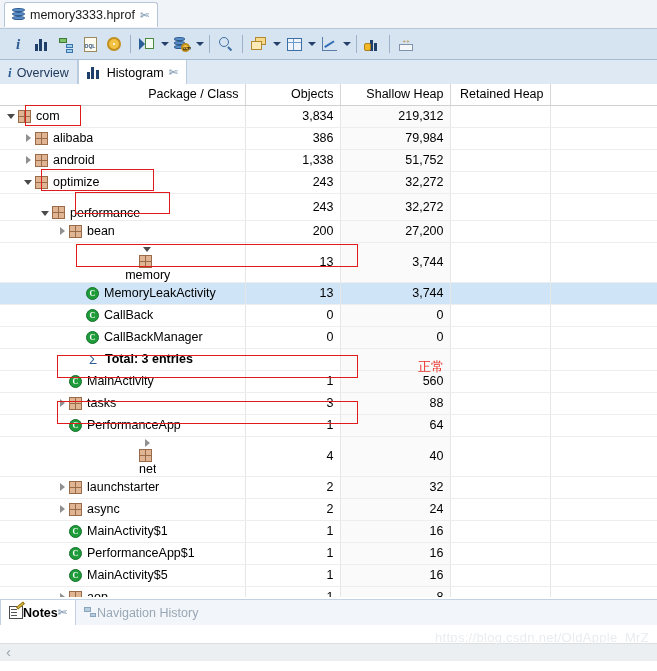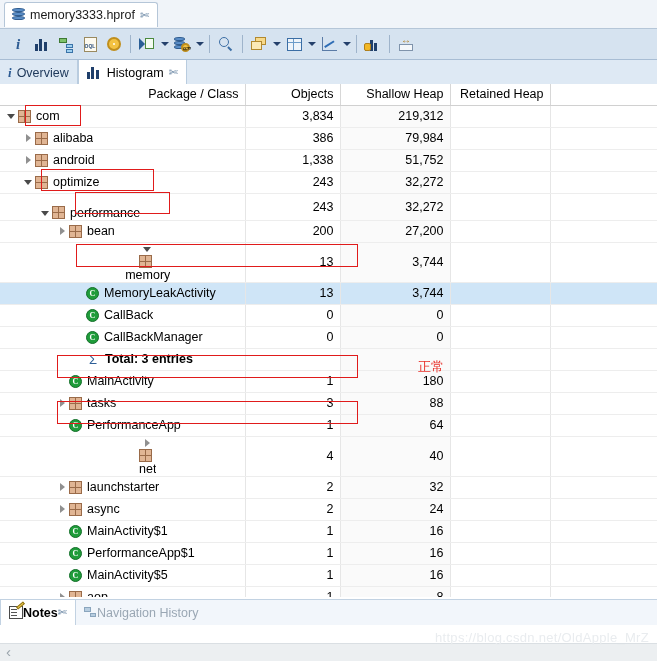--- a/index.html
+++ b/index.html
@@ -455,21 +455,21 @@
         </tr>
         <tr>
           <td>
             <div class="cell" style="padding-left: 51px;">
               <span class="twisty"></span>
               <span class="ico-cls">C</span>
               <span class="nm">MainActivity</span>
             </div>
           </td>
           <td class="num">1</td>
-          <td class="num shallow">180</td>
+          <td class="num shallow">560</td>
           <td class="num"></td>
           <td></td>
         </tr>
         <tr>
           <td>
             <div class="cell" style="padding-left: 51px;">
               <span class="twisty r"></span>
               <span class="ico-pkg"></span>
               <span class="nm">tasks</span>
             </div>

